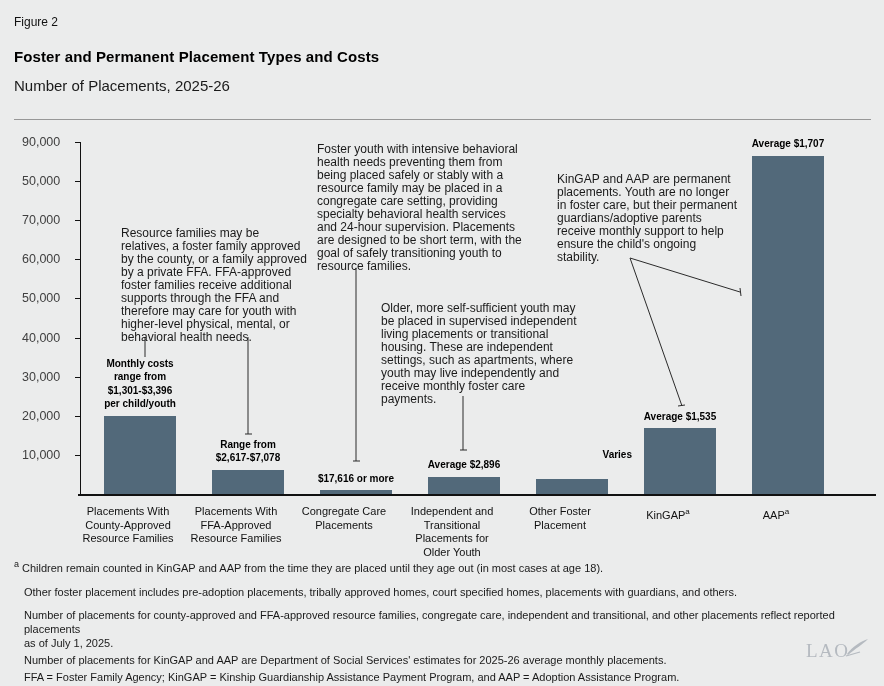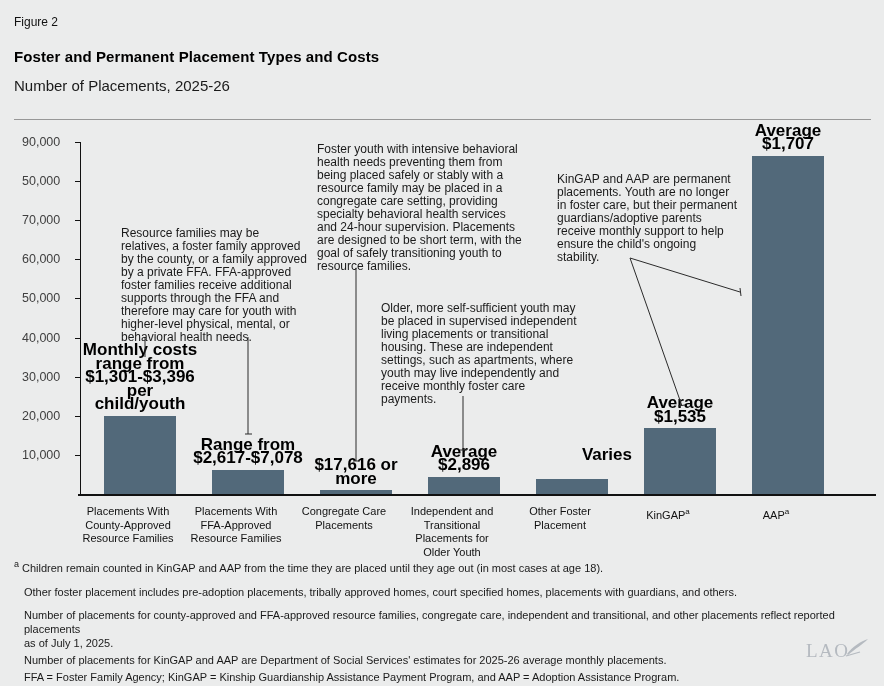--- a/index.html
+++ b/index.html
@@ -12,21 +12,21 @@
   .chart-title  { position:absolute; left:14px; top:48px; font-size:15px; font-weight:bold; color:#000; letter-spacing:0.1px; }
   .chart-subtitle { position:absolute; left:14px; top:77px; font-size:15px; color:#1a1a1a; }
   .rule { position:absolute; left:14px; top:119px; width:857px; height:1px; background:#979797; }
 
   .plot { position:absolute; left:80px; top:142px; width:795px; height:352px; }
   .y-axis { position:absolute; left:0; top:0; width:1px; height:352px; background:#111; }
   .x-axis { position:absolute; left:-2px; bottom:-2px; width:798px; height:2px; background:#111; }
   .bar { position:absolute; bottom:0; }
   .cost-label {
     position:absolute; transform:translateX(-50%);
-    font-size:17px; font-weight:bold; line-height:13.5px; color:#000;
+    font-size:10px; font-weight:bold; line-height:13.5px; color:#000;
     text-align:center; white-space:pre-line; width:120px;
   }
   .ytick-label { position:absolute; width:50px; text-align:left; font-size:12.5px; color:#404040; }
   .ytick-mark { position:absolute; width:5px; height:1px; background:#111; }
 
   .x-labels { position:absolute; left:68px; top:505px; width:795px; height:62px; }
   .x-label {
     position:absolute; transform:translateX(-50%); width:132px;
     font-size:11px; line-height:13.5px; text-align:center; white-space:pre-line; color:#111;
   }

